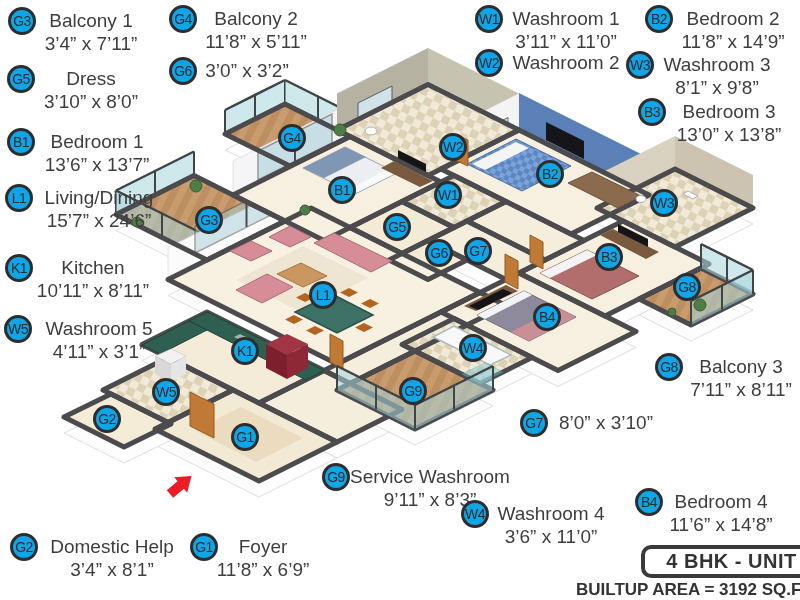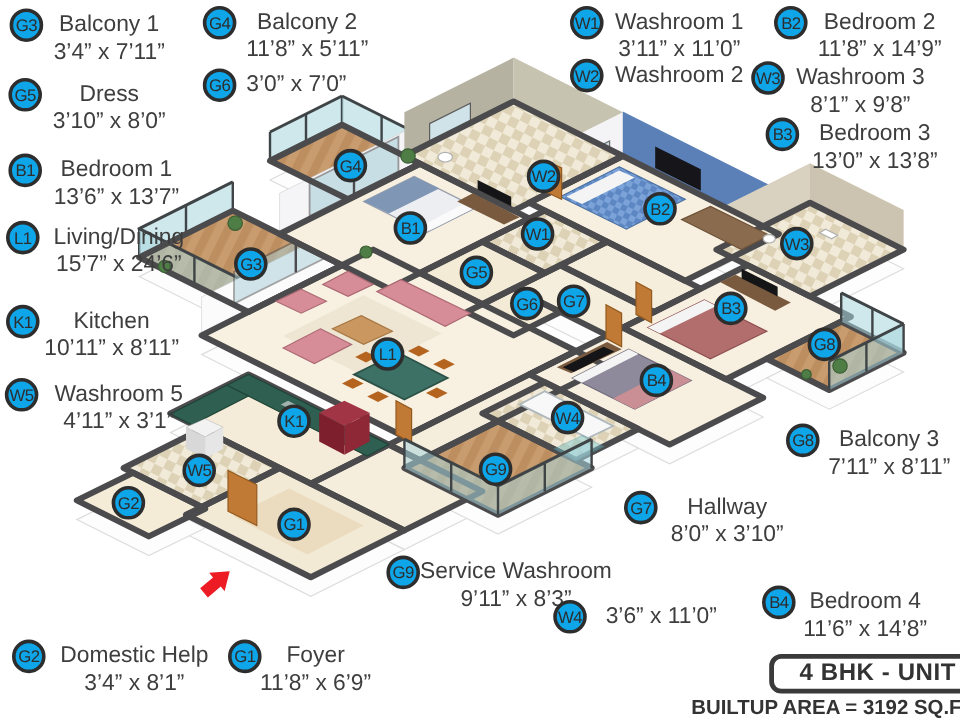--- a/index.html
+++ b/index.html
@@ -293,21 +293,21 @@
         <div>Balcony 2</div>
         <div>11’8” x 5’11”</div>
       </div>
       <div class="lbl-circle" style="left: 21px; top: 79px;">G5</div>
       <div class="lbl-text" style="left: 91px; top: 67px;">
         <div>Dress</div>
         <div>3’10” x 8’0”</div>
       </div>
       <div class="lbl-circle" style="left: 183px; top: 71px;">G6</div>
       <div class="lbl-text" style="left: 247px; top: 59px;">
-        <div>3’0” x 7’0”</div>
+        <div>3’0” x 3’2”</div>
       </div>
       <div class="lbl-circle" style="left: 21px; top: 142px;">B1</div>
       <div class="lbl-text" style="left: 97px; top: 130px;">
         <div>Bedroom 1</div>
         <div>13’6” x 13’7”</div>
       </div>
       <div class="lbl-circle" style="left: 19px; top: 198px;">L1</div>
       <div class="lbl-text" style="left: 99px; top: 186px;">
         <div>Living/Dining</div>
         <div>15’7” x 24’6”</div>
@@ -346,30 +346,30 @@
         <div>Bedroom 3</div>
         <div>13’0” x 13’8”</div>
       </div>
       <div class="lbl-circle" style="left: 669px; top: 367px;">G8</div>
       <div class="lbl-text" style="left: 741px; top: 355px;">
         <div>Balcony 3</div>
         <div>7’11” x 8’11”</div>
       </div>
       <div class="lbl-circle" style="left: 534px; top: 423px;">G7</div>
       <div class="lbl-text" style="left: 606px; top: 411px;">
-        <div>Hallway</div>
         <div>8’0” x 3’10”</div>
       </div>
       <div class="lbl-circle" style="left: 336px; top: 477px;">G9</div>
       <div class="lbl-text" style="left: 430px; top: 465px;">
         <div>Service Washroom</div>
         <div>9’11” x 8’3”</div>
       </div>
       <div class="lbl-circle" style="left: 475px; top: 514px;">W4</div>
       <div class="lbl-text" style="left: 551px; top: 502px;">
+        <div>Washroom 4</div>
         <div>3’6” x 11’0”</div>
       </div>
       <div class="lbl-circle" style="left: 649px; top: 502px;">B4</div>
       <div class="lbl-text" style="left: 721px; top: 490px;">
         <div>Bedroom 4</div>
         <div>11’6” x 14’8”</div>
       </div>
       <div class="lbl-circle" style="left: 24px; top: 547px;">G2</div>
       <div class="lbl-text" style="left: 112px; top: 535px;">
         <div>Domestic Help</div>

